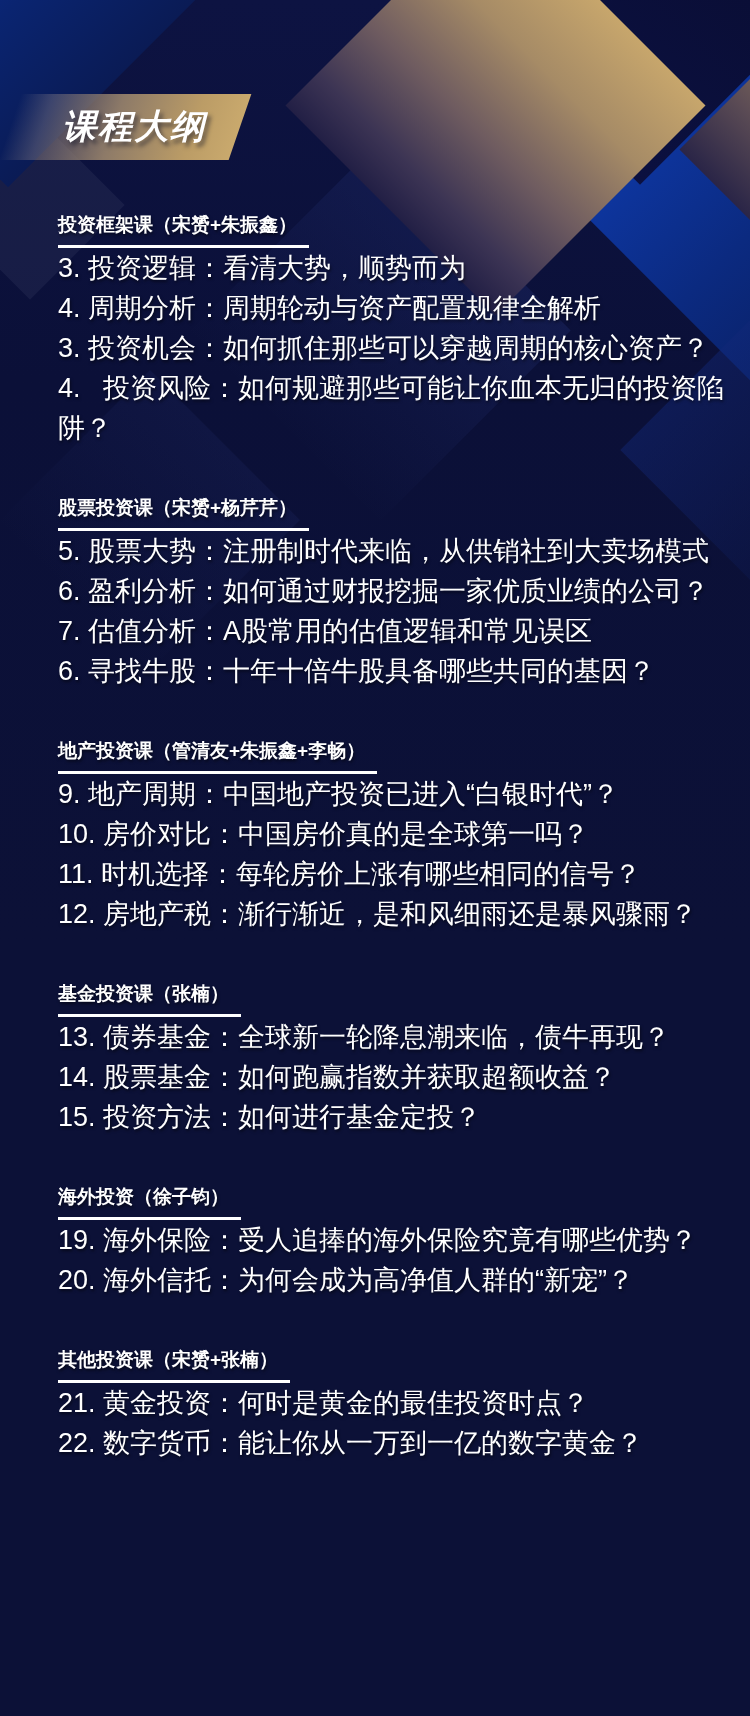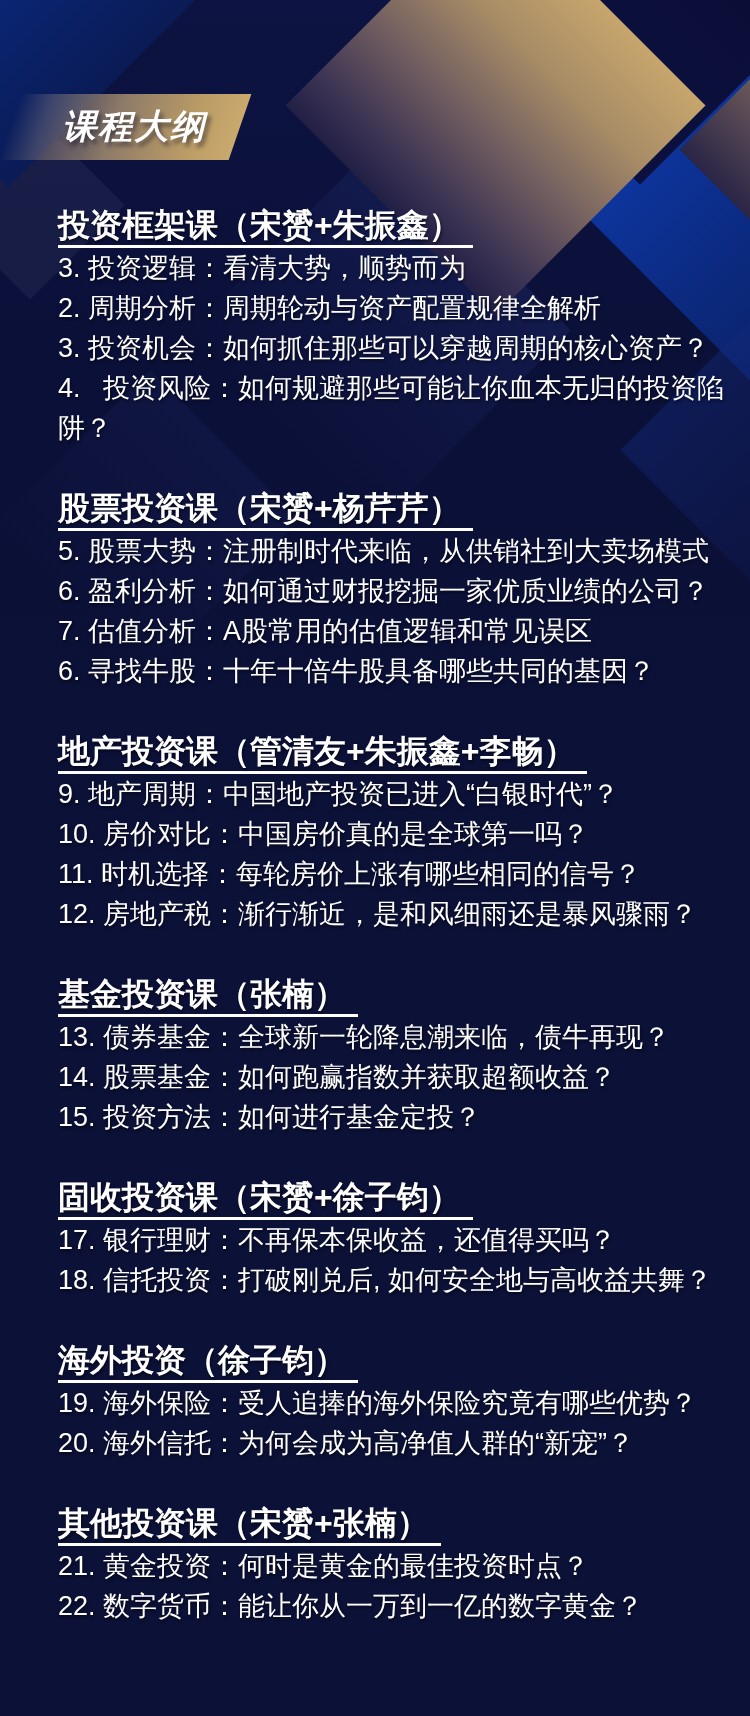--- a/index.html
+++ b/index.html
@@ -45,21 +45,21 @@
     white-space:nowrap;
   }
   
   .content{
     position:absolute;left:58px;top:205px;width:672px;z-index:20;
     color:#ffffff;font-size:27px;line-height:40px;
     text-shadow:1px 2px 3px rgba(0,0,0,0.55);
   }
   .sec + .sec{margin-top:40px;}
   .sec-title{
-    margin:0;font-size:32px;font-weight:bold;line-height:40px;
+    margin:0;font-size:19px;font-weight:bold;line-height:40px;
     display:table; 
     padding-right:12px;
     border-bottom:3px solid #ffffff;
   }
   .item{line-height:40px;white-space:pre-wrap;}
 </style>
 </head>
 <body>
 
 <div id="page">
@@ -76,21 +76,21 @@
 
   <div class="banner">
     <span class="banner-text">课程大纲</span>
   </div>
 
   <div class="content">
 
     <section class="sec">
       <h2 class="sec-title">投资框架课（宋赟+朱振鑫）</h2>
       <div class="item">3. 投资逻辑：看清大势，顺势而为</div>
-      <div class="item">2. 周期分析：周期轮动与资产配置规律全解析</div>
+      <div class="item">4. 周期分析：周期轮动与资产配置规律全解析</div>
       <div class="item">3. 投资机会：如何抓住那些可以穿越周期的核心资产？</div>
       <div class="item">4.   投资风险：如何规避那些可能让你血本无归的投资陷阱？</div>
     </section>
 
     <section class="sec">
       <h2 class="sec-title">股票投资课（宋赟+杨芹芹）</h2>
       <div class="item">5. 股票大势：注册制时代来临，从供销社到大卖场模式</div>
       <div class="item">6. 盈利分析：如何通过财报挖掘一家优质业绩的公司？</div>
       <div class="item">7. 估值分析：A股常用的估值逻辑和常见误区</div>
       <div class="item">6. 寻找牛股：十年十倍牛股具备哪些共同的基因？</div>
@@ -104,25 +104,20 @@
       <div class="item">12. 房地产税：渐行渐近，是和风细雨还是暴风骤雨？</div>
     </section>
 
     <section class="sec">
       <h2 class="sec-title">基金投资课（张楠）</h2>
       <div class="item">13. 债券基金：全球新一轮降息潮来临，债牛再现？</div>
       <div class="item">14. 股票基金：如何跑赢指数并获取超额收益？</div>
       <div class="item">15. 投资方法：如何进行基金定投？</div>
     </section>
 
-    <section class="sec">
-      <h2 class="sec-title">固收投资课（宋赟+徐子钧）</h2>
-      <div class="item">17. 银行理财：不再保本保收益，还值得买吗？</div>
-      <div class="item">18. 信托投资：打破刚兑后, 如何安全地与高收益共舞？</div>
-    </section>
 
     <section class="sec">
       <h2 class="sec-title">海外投资（徐子钧）</h2>
       <div class="item">19. 海外保险：受人追捧的海外保险究竟有哪些优势？</div>
       <div class="item">20. 海外信托：为何会成为高净值人群的“新宠”？</div>
     </section>
 
     <section class="sec">
       <h2 class="sec-title">其他投资课（宋赟+张楠）</h2>
       <div class="item">21. 黄金投资：何时是黄金的最佳投资时点？</div>

